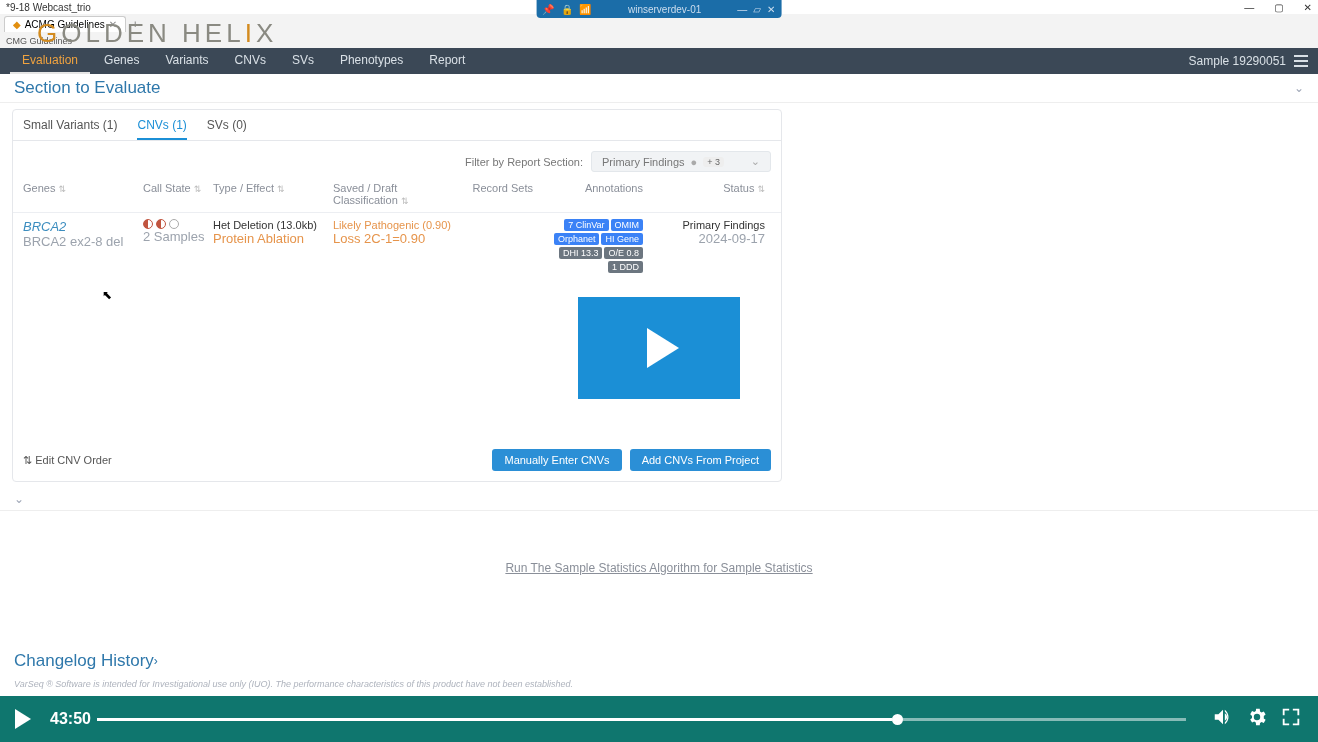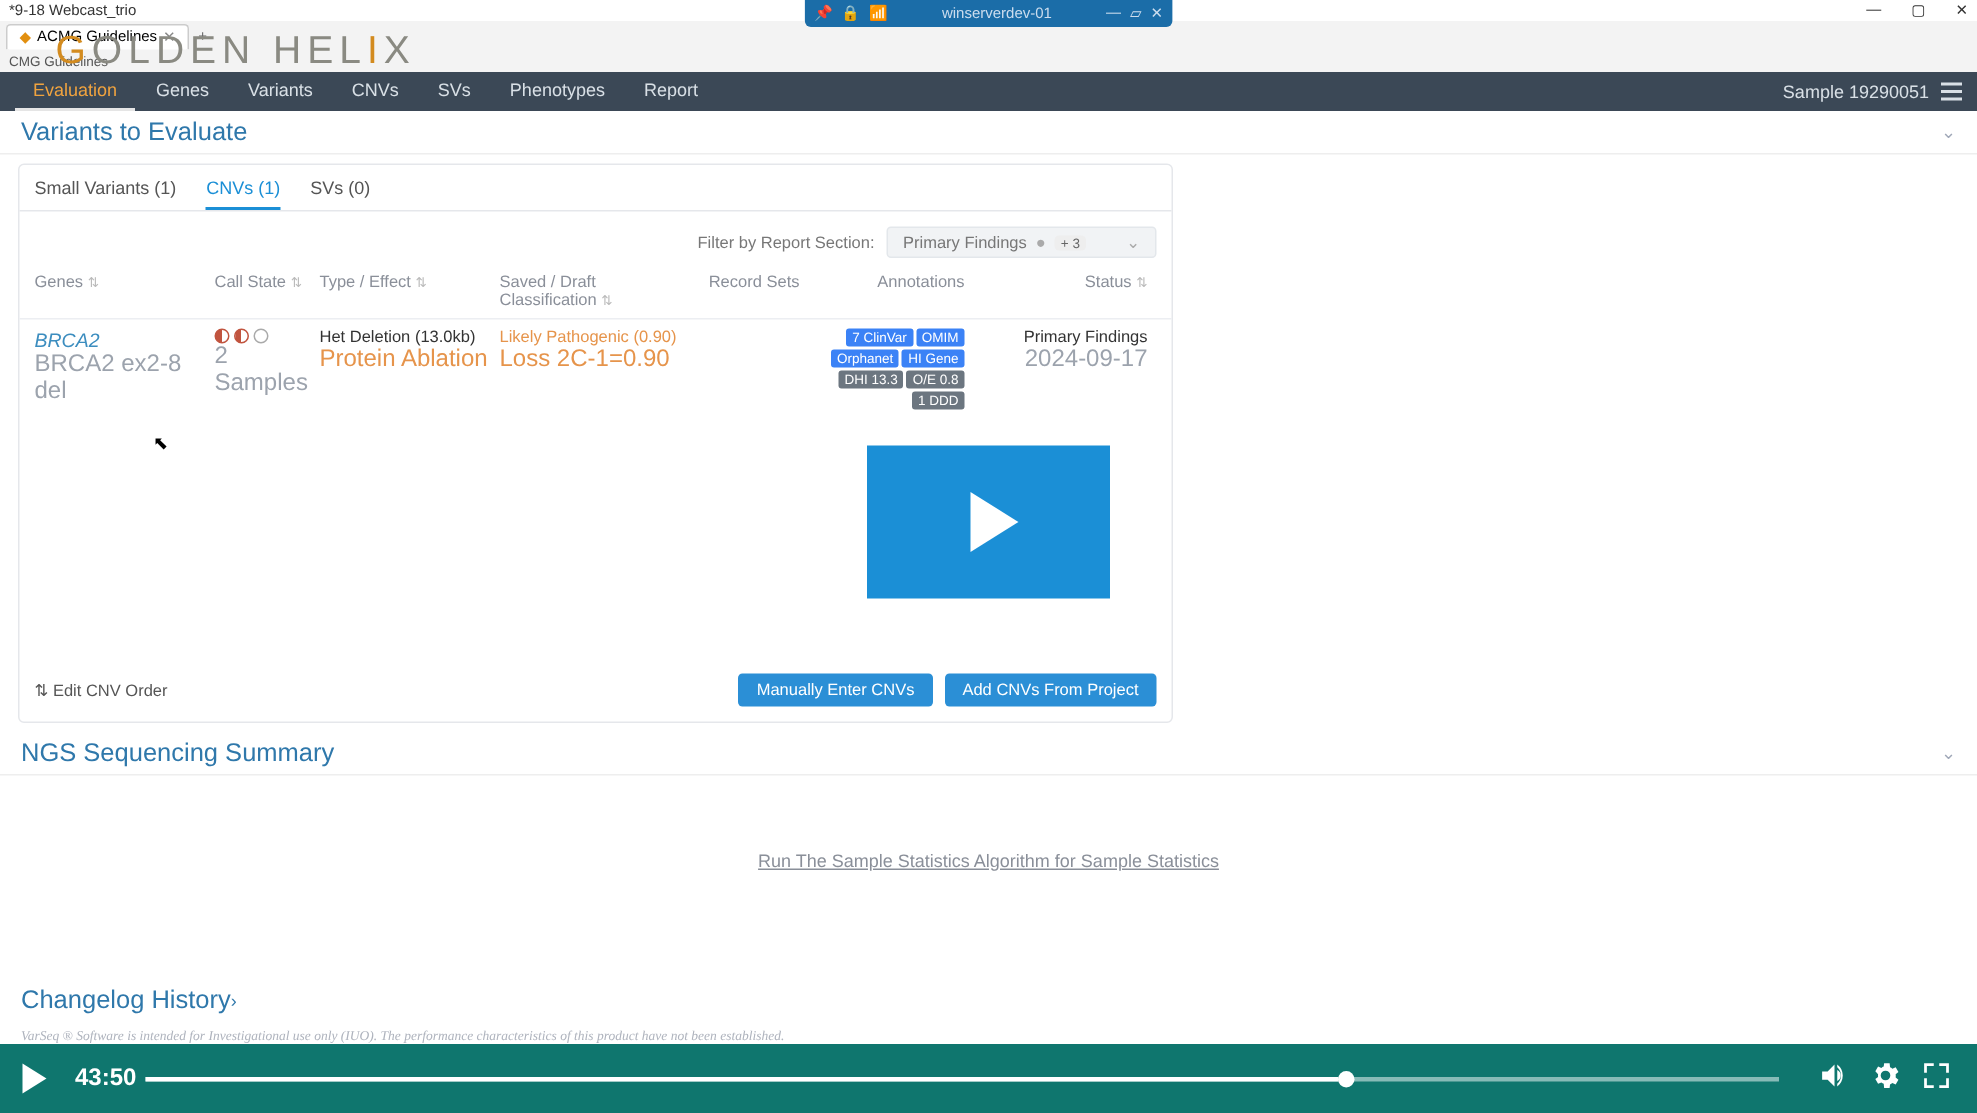--- a/index.html
+++ b/index.html
@@ -59,21 +59,21 @@
 .col-genes { width:120px; }
 .col-call { width:70px; }
 .col-type { width:120px; }
 .col-class { width:130px; }
 .col-rec { width:70px; text-align:right; }
 .col-ann { width:110px; }
 .col-stat { flex:1; text-align:right; padding-right:6px;}
 .sort { color:#bbb; font-size:9px; }
 
 .gene-link { color:#3c8dbf; font-style:italic; font-size:13px; }
-.subtext { color:#9ca3ad; font-size:16px; }
+.subtext { color:#9ca3ad; font-size:13px; }
 .orange { color:#e6944b; }
 
 .call-dots { display:flex; gap:3px; }
 .cd { width:10px; height:10px; border-radius:50%; }
 .cd.half { background:linear-gradient(90deg,#c1543f 50%,#fff 50%); border:1px solid #c1543f; }
 .cd.empty { background:#fff; border:1px solid #aaa; }
 
 .ann-badges { display:flex; flex-wrap:wrap; gap:2px; justify-content:flex-end; }
 .badge { font-size:9px; padding:1px 4px; border-radius:2px; color:#fff; white-space:nowrap; }
 .badge.or { background:#3b82f6; }
@@ -83,21 +83,21 @@
 .edit-order { font-size:11px; color:#555; cursor:pointer; }
 .foot-btns { display:flex; gap:8px; }
 .btn-blue { background:#2b8fd6; color:#fff; font-size:11px; padding:5px 12px; border-radius:3px; border:none; cursor:pointer; }
 
 
 .ngs-body { text-align:center; font-size:12px; color:#8a8f99; padding:50px 0 70px 0;text-decoration:underline; }
 
 
 .changelog-row { display:flex; justify-content:flex-start; align-items:center; padding:6px 14px; }
 .chtitle { color:#2f78ab; font-size:17px; }
-.disclaimer { font-size:9px; color:#aeb3bd; font-style:italic; padding:2px 14px;font-family:Liberation Serif, serif; }
+.disclaimer { font-size:9px; color:#aeb3bd; font-style:italic; padding:2px 14px; }
 
 
 .play-ov { position:absolute; top:297px; left:578px; width:162px; height:102px; background:#1b8fd6; display:flex; align-items:center; justify-content:center; cursor:pointer; z-index:10;}
 .play-ov .tri { width:0; height:0; border-left:32px solid #fff; border-top:20px solid transparent; border-bottom:20px solid transparent; margin-left:8px;}
 
 
 .vbar { position:absolute; bottom:0; left:0; width:100%; height:46px; background:#0f766e; display:flex; align-items:center; z-index:20;}
 .vplay { width:46px; height:46px; display:flex; align-items:center; justify-content:center; cursor:pointer;}
 .vplay .tri { width:0; height:0; border-left:16px solid #fff; border-top:10px solid transparent; border-bottom:10px solid transparent; }
 .vtime { color:#fff; font-size:16px; font-weight:600; padding:0 6px 0 4px; }
@@ -166,21 +166,21 @@
   </div>
   <div class="nav-right">
     <span>Sample 19290051</span>
     <span class="menu-icon">
         <span></span>
       </span>
   </div>
 </div>
 
 <div class="section-hdr">
-  <span>Variants to Evaluate</span>
+  <span>Section to Evaluate</span>
   <span class="chev">⌄</span>
 </div>
 
 <div class="card">
   <div class="subtabs">
     <div class="subtab">Small Variants (1)</div>
     <div class="subtab active">CNVs (1)</div>
     <div class="subtab">SVs (0)</div>
   </div>
   <div class="filter-row">
@@ -247,21 +247,20 @@
       <span>⇅</span> <span>Edit CNV Order</span>
     </div>
     <div class="foot-btns">
       <button class="btn-blue">Manually Enter CNVs</button>
       <button class="btn-blue">Add CNVs From Project</button>
     </div>
   </div>
 </div>
 
 <div class="section-hdr">
-  <span>NGS Sequencing Summary</span>
   <span class="chev">⌄</span>
 </div>
 <div class="ngs-body">Run The Sample Statistics Algorithm for Sample Statistics</div>
 
 <div class="changelog-row">
   <span class="chtitle">Changelog History</span>
   <span class="chev" style="color:#2f78ab">›</span>
 </div>
 <div class="disclaimer">VarSeq ® Software is intended for Investigational use only (IUO). The performance characteristics of this product have not been established.</div>
 

